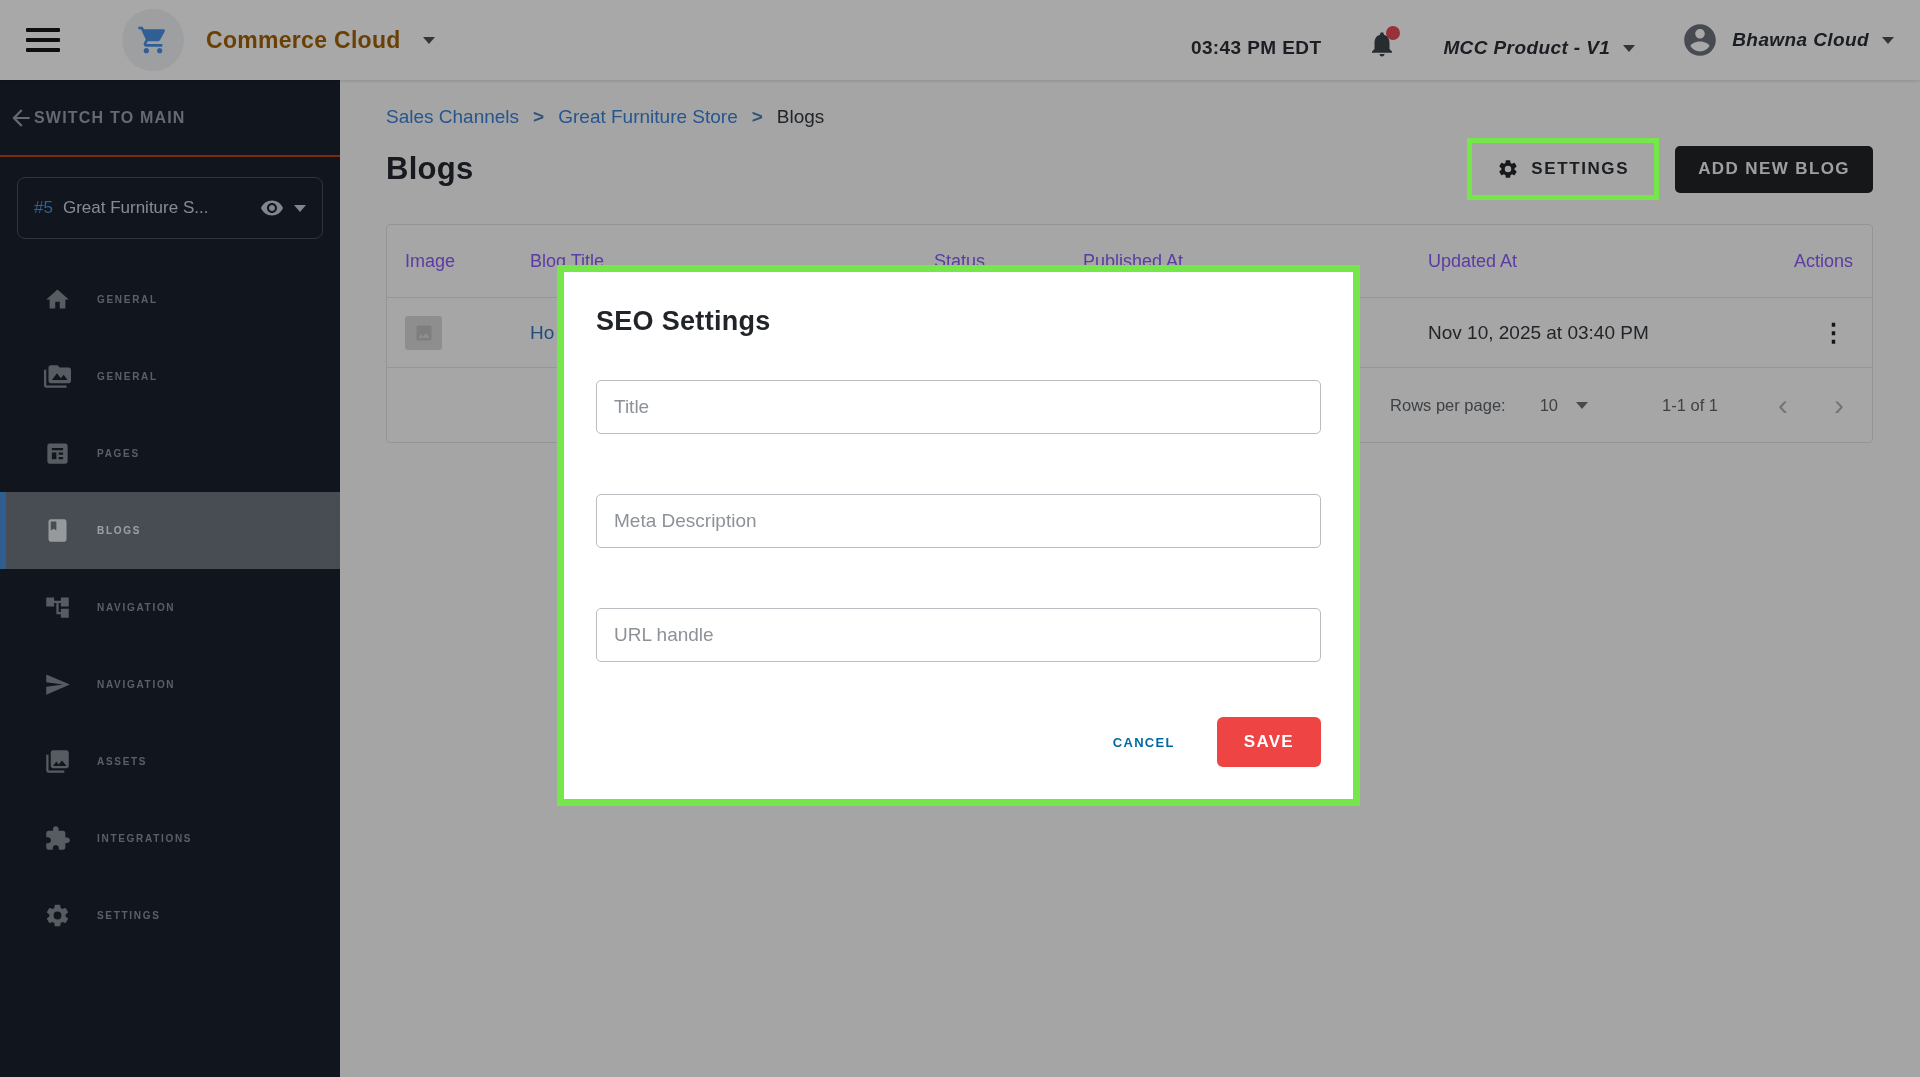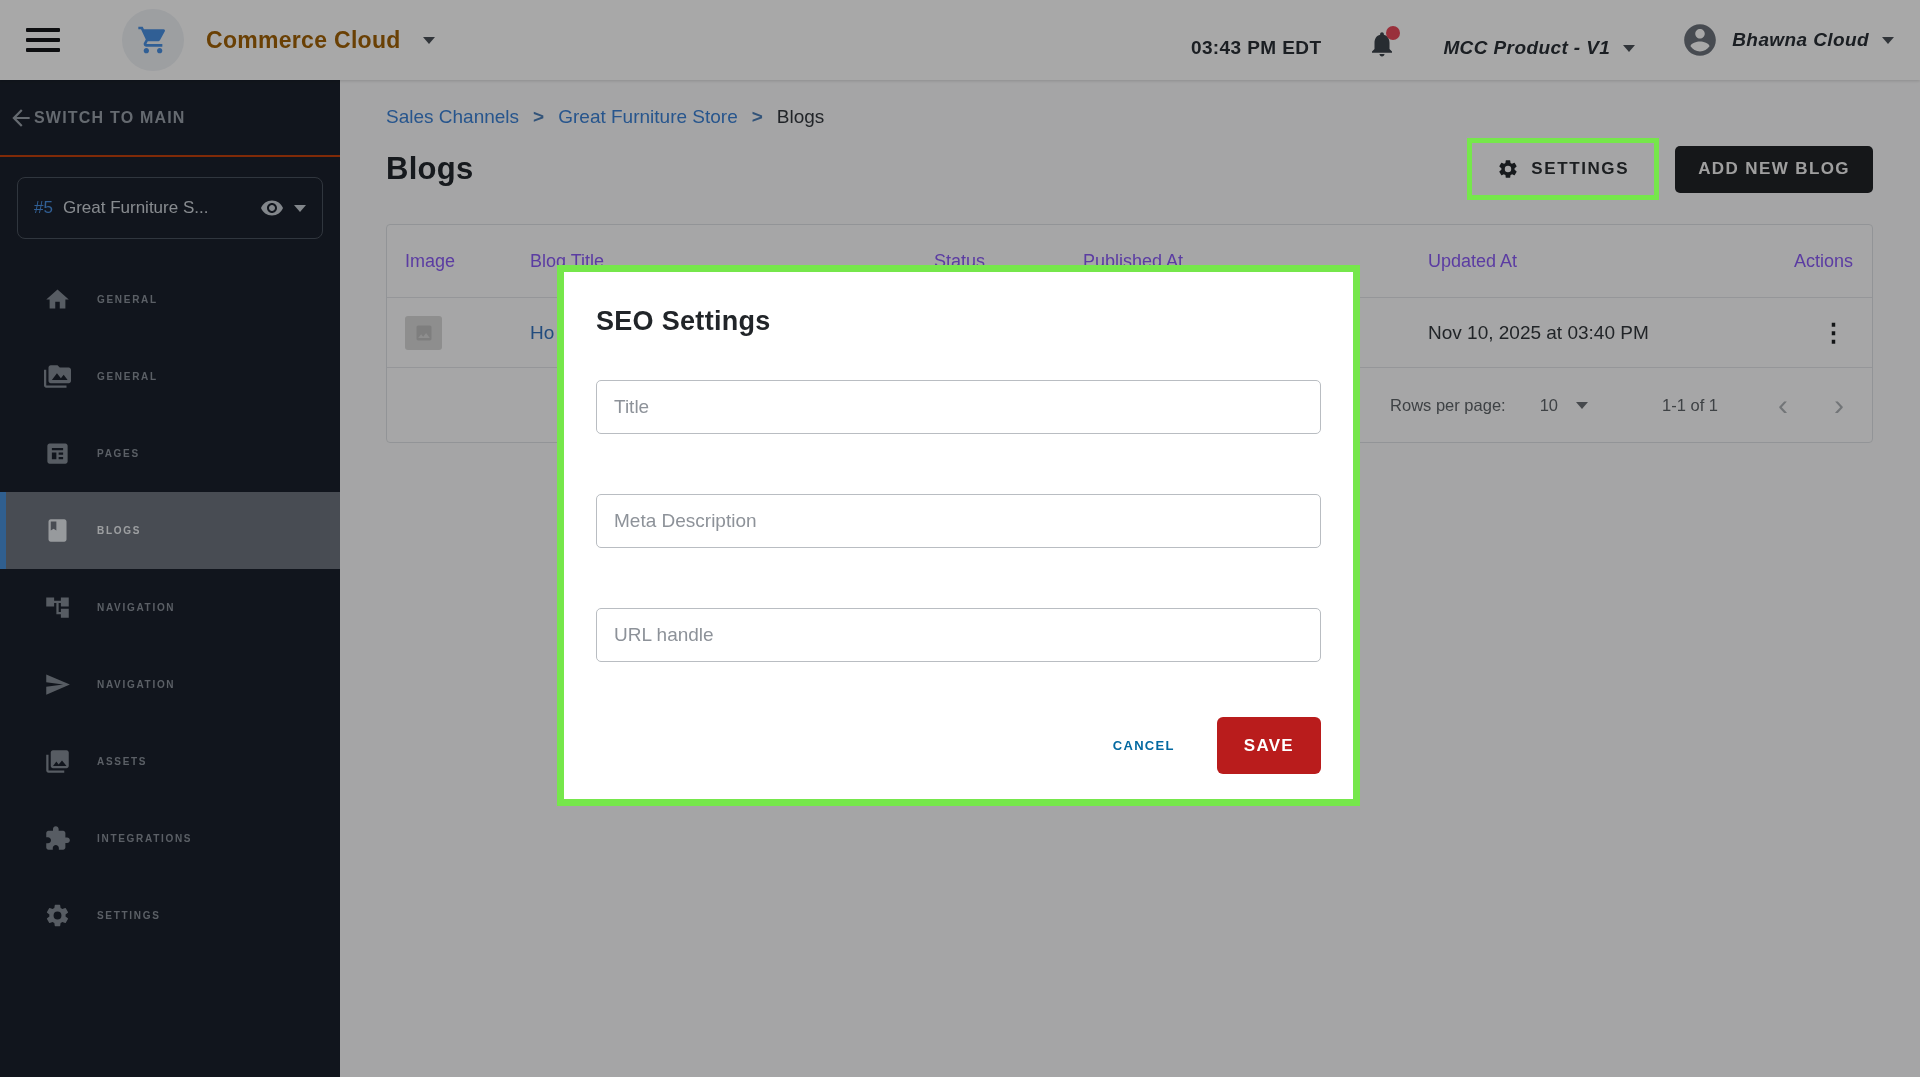--- a/index.html
+++ b/index.html
@@ -90,21 +90,21 @@
   .backdrop { position:fixed; inset:0; background:rgba(0,0,0,.34); z-index:10; }
   .modal { position:fixed; left:557px; top:265px; width:803px; height:541px; background:#fff;
            border:7px solid #76e74b; z-index:20; padding:34px 32px 0; }
   .modal-title { font-size:27px; font-weight:700; color:#212529; letter-spacing:.3px; height:36px; margin-bottom:38px; }
   .modal-input { display:block; width:725px; height:54px; border:1px solid #b9bdc2; border-radius:5px;
                  padding:0 17px; font-family:inherit; font-size:19px; color:#33383d; margin-bottom:60px; background:#fff; }
   .modal-input::placeholder { color:#8d9299; }
   .modal-actions { display:flex; justify-content:flex-end; align-items:center; gap:28px; margin-top:-5px; }
   .cancel-btn { background:none; border:none; font-family:inherit; font-size:13px; font-weight:700;
                 letter-spacing:1.3px; color:#0369a1; padding:12px 14px; cursor:pointer; }
-  .save-btn { background:#b91c1c; color:#fff; border:none; border-radius:6px; height:57px; padding:0 27px;
+  .save-btn { background:#ef4444; color:#fff; border:none; border-radius:6px; height:50px; padding:0 27px;
               font-family:inherit; font-size:17px; font-weight:700; letter-spacing:1.3px; cursor:pointer; }
 </style>
 </head>
 <body>
 
 <header class="header">
   <div class="hamburger">
       <span></span>
       <span></span>
       <span></span>

